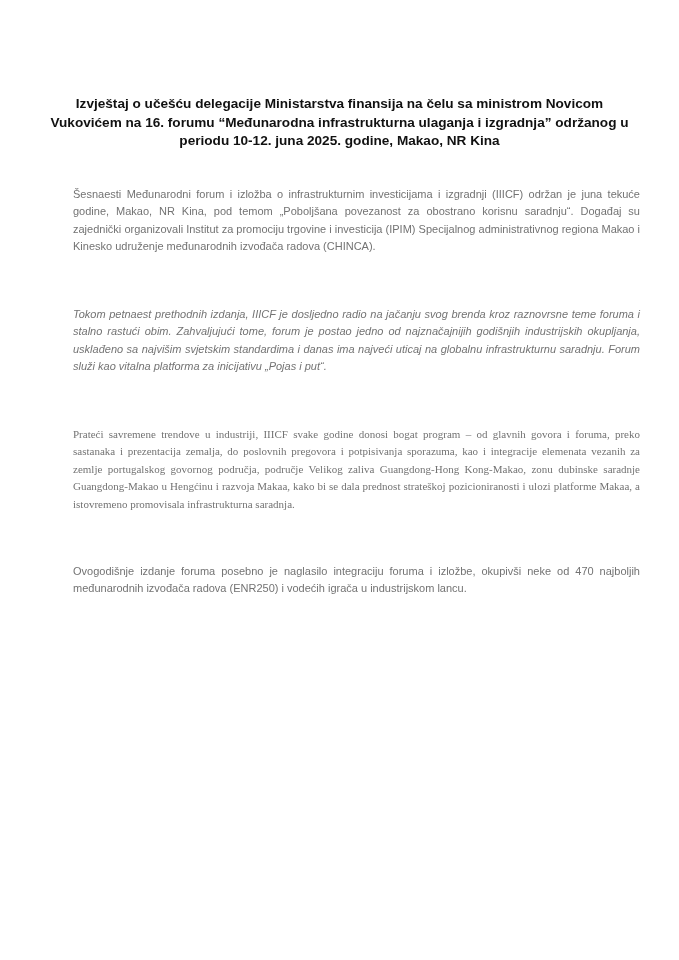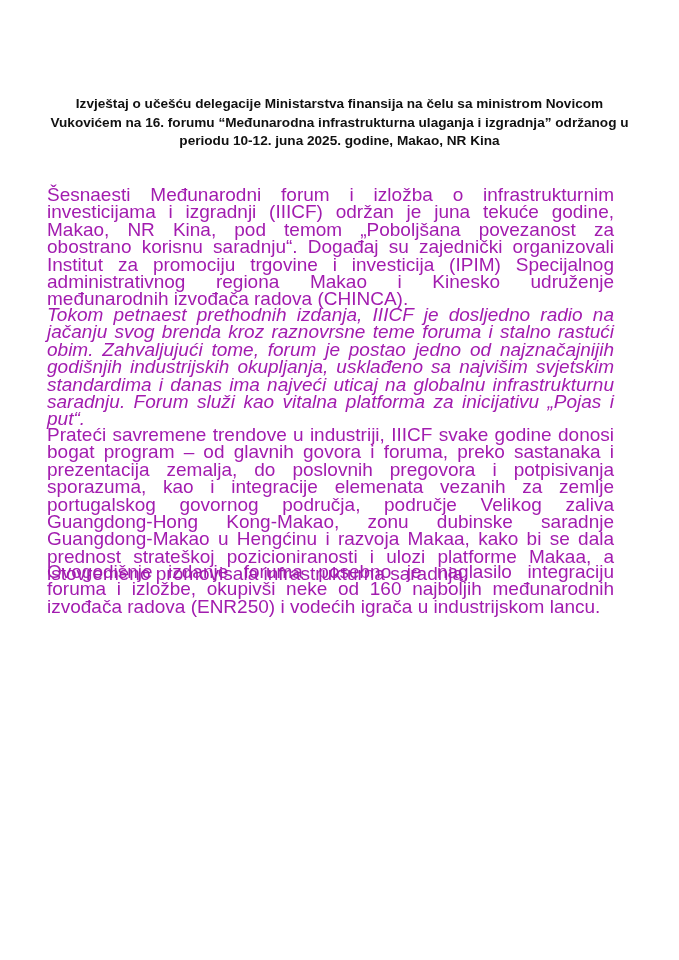--- a/index.html
+++ b/index.html
@@ -1,31 +1,31 @@
 <!DOCTYPE html>
 <html><head>
 <meta charset="utf-8">
 <style>
   html, body { margin: 0; padding: 0; background: #ffffff; }
   body { width: 679px; height: 960px; position: relative; overflow: hidden;
          font-family: "Liberation Sans", sans-serif; color: #1a1a1a; }
   .page { position: absolute; left: 0; top: 0; width: 679px; height: 960px; }
   .title { position: absolute; left: 40px; top: 95px; width: 599px;
            text-align: center; font-weight: bold; font-size: 13.6px; line-height: 18.5px; color: #111; }
-  .para { position: absolute; left: 47px; width: 567px; font-size: 19px; line-height: 17.4px;
-          text-align: justify; color: #a21caf; }
+  .para { position: absolute; left: 73px; width: 567px; font-size: 11px; line-height: 17.4px;
+          text-align: justify; color: #737373; }
   .para.last-left { text-align-last: left; }
   #p1 { top: 186px; }
   #p2 { top: 306px; font-style: italic; }
-  #p3 { top: 426px; }
+  #p3 { top: 426px; font-family: Liberation Serif, serif; }
   #p4 { top: 563px; }
   #p5 { top: 631px; }
 </style>
 </head>
 <body>
 
 <div class="page">
   <div class="title">Izvještaj o učešću delegacije Ministarstva finansija na čelu sa ministrom Novicom Vukovićem na 16. forumu “Međunarodna infrastrukturna ulaganja i izgradnja” održanog u periodu 10-12. juna 2025. godine, Makao, NR Kina</div>
   <div class="para last-left" id="p1">Šesnaesti Međunarodni forum i izložba o infrastrukturnim investicijama i izgradnji (IIICF) održan je juna tekuće godine, Makao, NR Kina, pod temom „Poboljšana povezanost za obostrano korisnu saradnju“. Događaj su zajednički organizovali Institut za promociju trgovine i investicija (IPIM) Specijalnog administrativnog regiona Makao i Kinesko udruženje međunarodnih izvođača radova (CHINCA).</div>
   <div class="para last-left" id="p2">Tokom petnaest prethodnih izdanja, IIICF je dosljedno radio na jačanju svog brenda kroz raznovrsne teme foruma i stalno rastući obim. Zahvaljujući tome, forum je postao jedno od najznačajnijih godišnjih industrijskih okupljanja, usklađeno sa najvišim svjetskim standardima i danas ima najveći uticaj na globalnu infrastrukturnu saradnju. Forum služi kao vitalna platforma za inicijativu „Pojas i put“.</div>
   <div class="para last-left" id="p3">Prateći savremene trendove u industriji, IIICF svake godine donosi bogat program – od glavnih govora i foruma, preko sastanaka i prezentacija zemalja, do poslovnih pregovora i potpisivanja sporazuma, kao i integracije elemenata vezanih za zemlje portugalskog govornog područja, područje Velikog zaliva Guangdong-Hong Kong-Makao, zonu dubinske saradnje Guangdong-Makao u Hengćinu i razvoja Makaa, kako bi se dala prednost strateškoj pozicioniranosti i ulozi platforme Makaa, a istovremeno promovisala infrastrukturna saradnja.</div>
-  <div class="para last-left" id="p4">Ovogodišnje izdanje foruma posebno je naglasilo integraciju foruma i izložbe, okupivši neke od 160 najboljih međunarodnih izvođača radova (ENR250) i vodećih igrača u industrijskom lancu.</div>
+  <div class="para last-left" id="p4">Ovogodišnje izdanje foruma posebno je naglasilo integraciju foruma i izložbe, okupivši neke od 470 najboljih međunarodnih izvođača radova (ENR250) i vodećih igrača u industrijskom lancu.</div>
 </div>
 
 </body></html>

